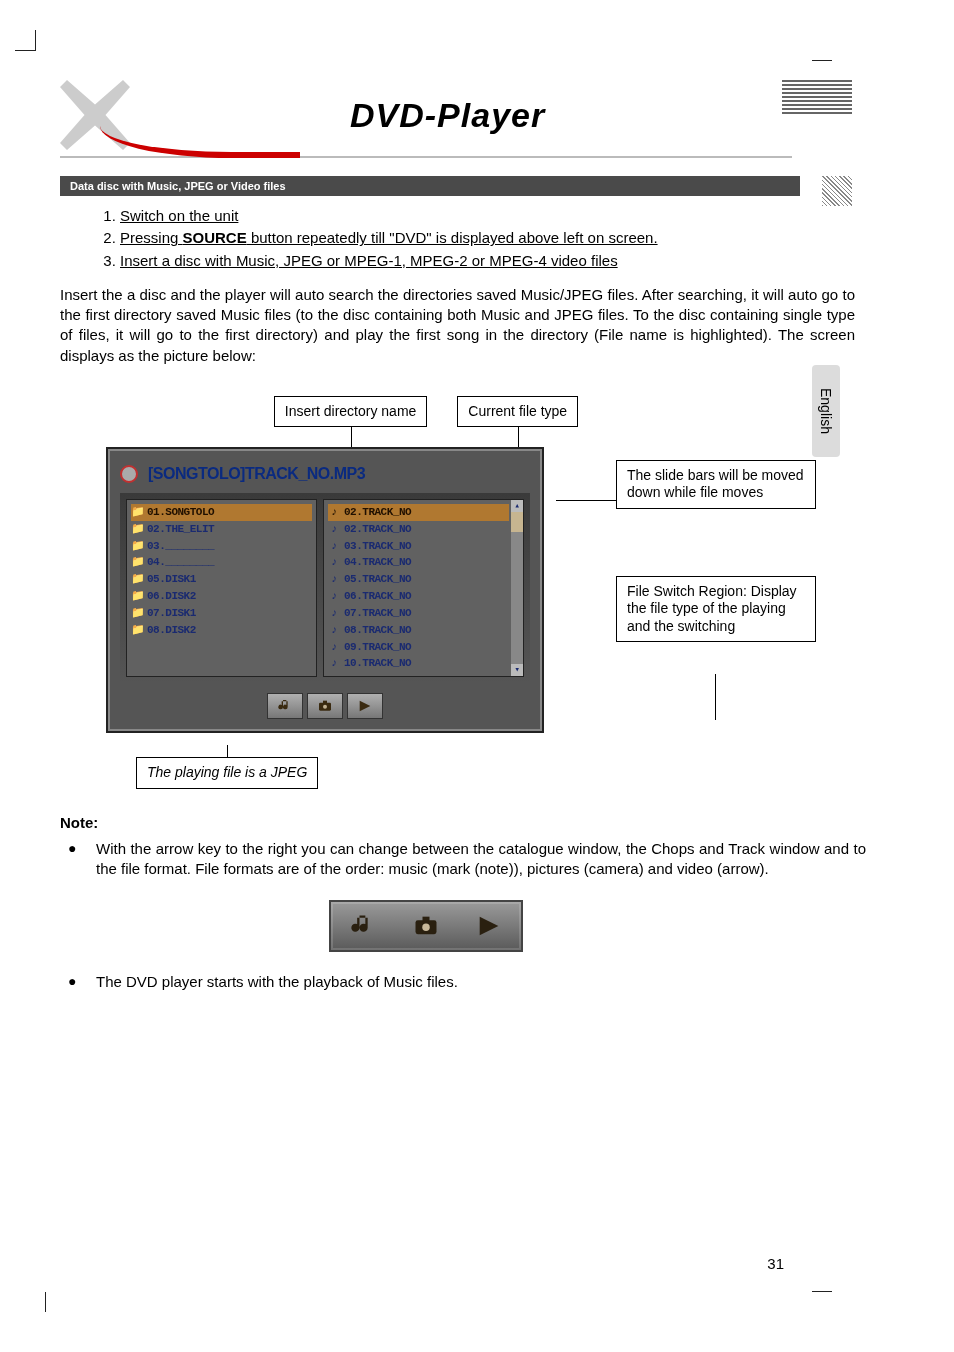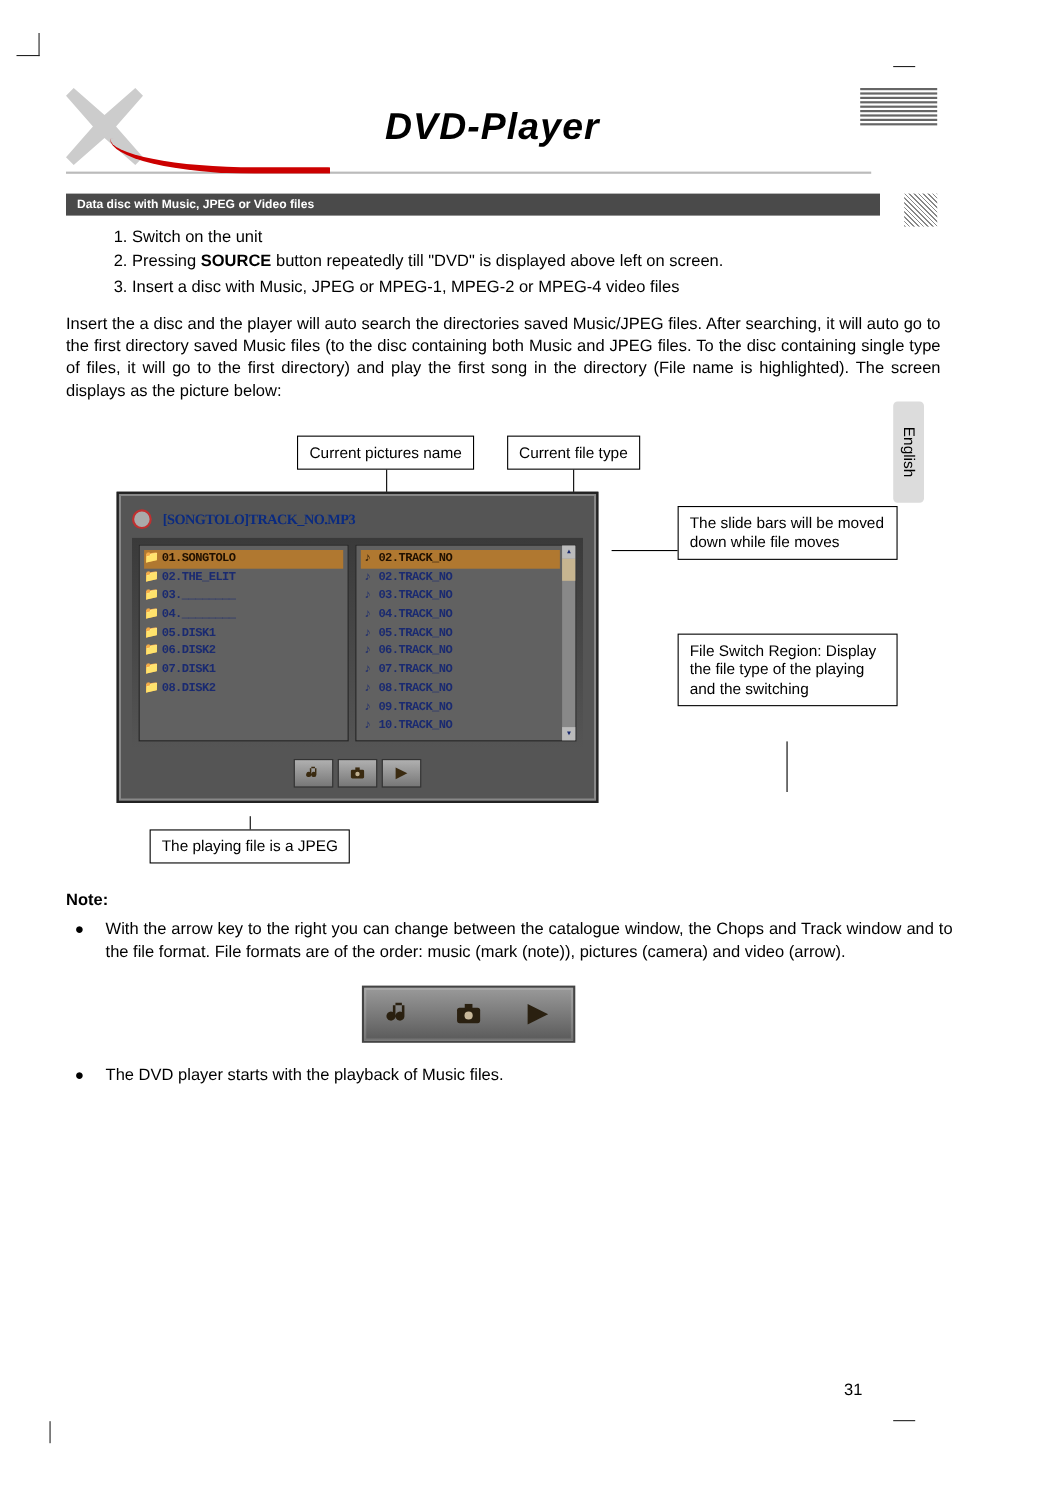--- a/index.html
+++ b/index.html
@@ -96,20 +96,21 @@
   .content {
     font-size: 15px;
     line-height: 1.35;
   }
   ol.steps {
     margin: 10px 0;
     padding-left: 60px;
   }
   ol.steps li {
     margin-bottom: 2px;
+    text-decoration: underline;
   }
   p.just {
     text-align: justify;
     margin: 14px 0;
     width: 795px;
   }
   .side-tab {
     position: absolute;
     right: 12px;
     top: 365px;
@@ -152,24 +153,24 @@
     border: 2px solid #222;
     width: 410px;
     margin: 0 0 0 30px;
     position: relative;
     padding: 14px 12px 12px 12px;
     box-shadow: inset 0 0 0 2px #888;
   }
   .pf-title-bar {
     display: flex;
     align-items: center;
-    font-family: Liberation Serif, serif;
+    font-family: Liberation Sans, sans-serif;
     color: #0a2a80;
     font-weight: bold;
-    font-size: 13px;
+    font-size: 16px;
     letter-spacing: -0.5px;
     margin-bottom: 8px;
   }
   .disc-icon {
     width: 14px;
     height: 14px;
     border-radius: 50%;
     background: #aaa;
     border: 2px solid #c03030;
     margin-right: 10px;
@@ -342,21 +343,21 @@
     <p class="just">Insert the a disc and the player will auto search the directories saved Music/JPEG files. After searching, it will auto go to the first directory saved Music files (to the disc containing both Music and JPEG files. To the disc containing single type of files, it will go to the first directory) and play the first song in the directory (File name is highlighted). The screen displays as the picture below:</p>
 
     <div class="side-tab">
       <span>English</span>
     </div>
 
     <div class="fig-wrap">
 
       <div class="label-row-top">
         <div style="position:relative;">
-          <div class="label-box">Current pictures name</div>
+          <div class="label-box">Insert directory name</div>
           <div class="line-v" style="left:50%; top:100%; height:42px;"></div>
         </div>
         <div style="position:relative;">
           <div class="label-box">Current file type</div>
           <div class="line-v" style="left:50%; top:100%; height:42px;"></div>
         </div>
       </div>
 
       <div class="player-frame">
         <div class="pf-title-bar">
@@ -476,21 +477,21 @@
         <div class="label-box">The slide bars will be moved down while file moves</div>
       </div>
       <div class="line-h" style="top:104px; right:160px; width:60px;"></div>
 
       <div class="callout" style="top:180px; right:-40px;">
         <div class="label-box">File Switch Region: Display the file type of the playing and the switching</div>
       </div>
       <div class="line-v" style="top:278px; right:60px; height:46px;"></div>
 
       <div style="position:relative; margin-top:24px;">
-        <div style="margin:14px 0 0 60px; position:relative; width:fit-content;">
+        <div style="margin:14px 0 0 60px; position:relative; width:fit-content;font-style:italic;">
           <div class="line-v" style="left:50%; top:-12px; height:12px;"></div>
           <div class="label-box">The playing file is a JPEG</div>
         </div>
       </div>
     </div>
 
     <div class="note-head">Note:</div>
     <ul class="bullets">
       <li>With the arrow key to the right you can change between the catalogue window, the Chops and Track window and to the file format. File formats are of the order: music (mark (note)), pictures (camera) and video (arrow).</li>
     </ul>

